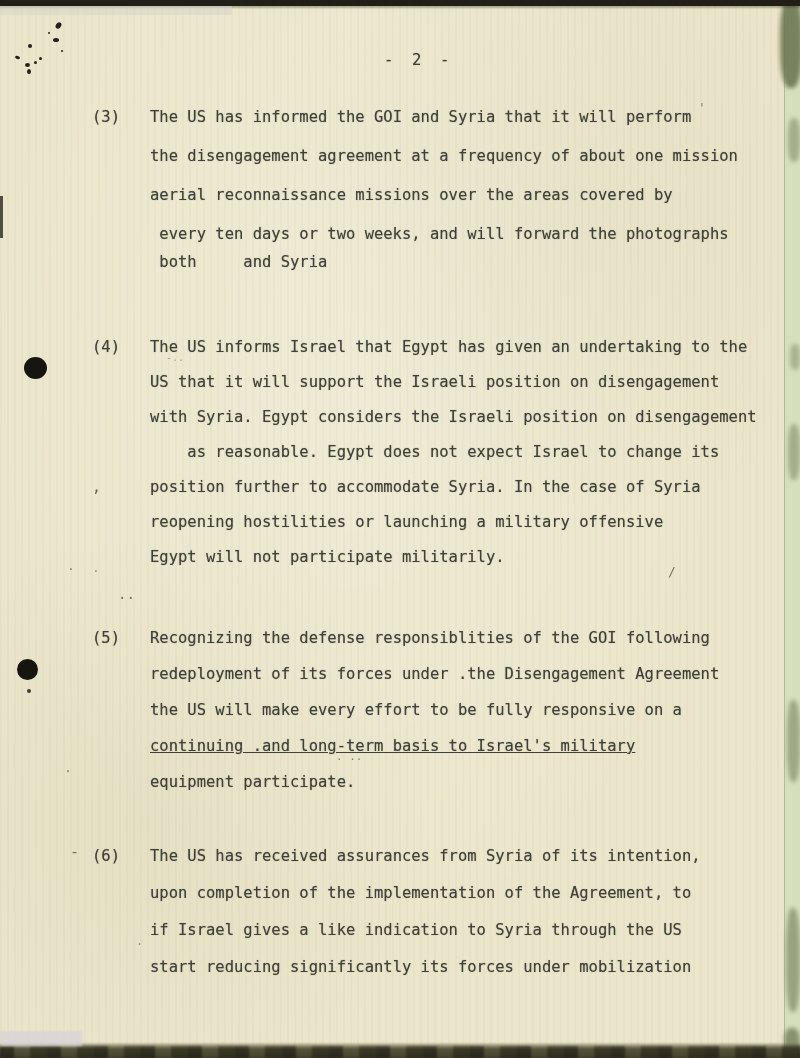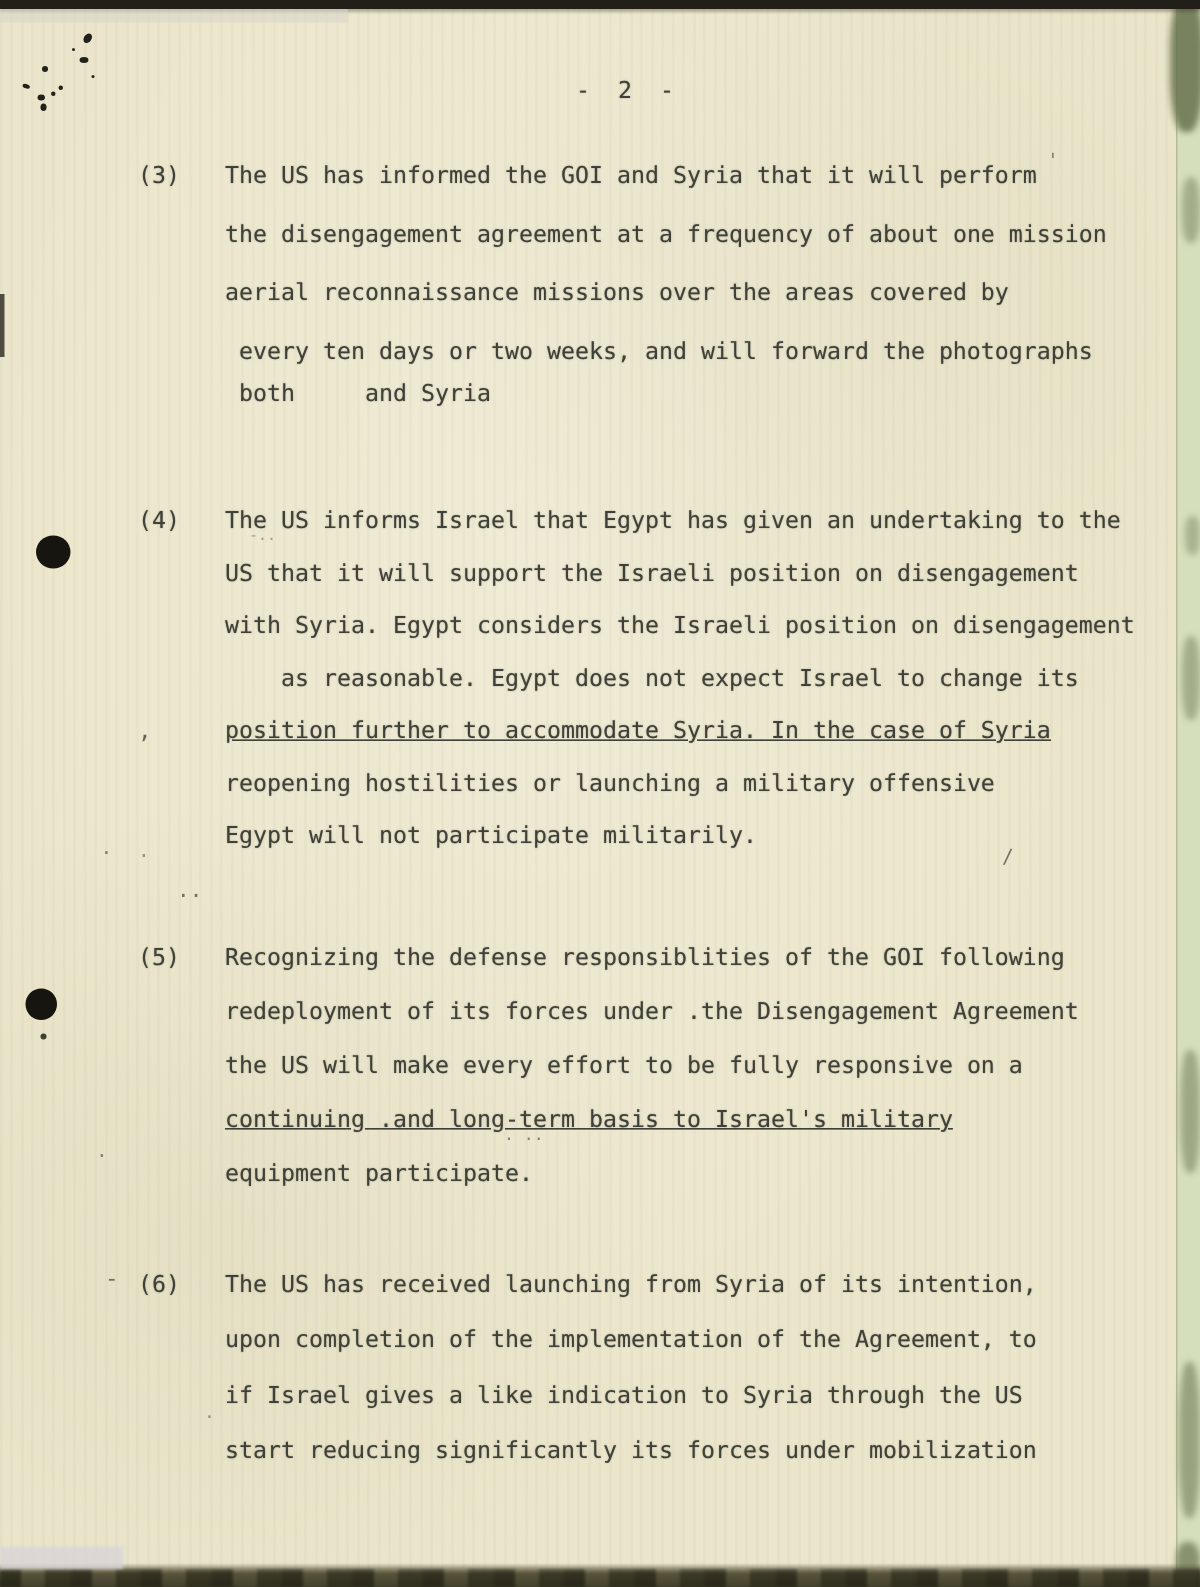--- a/index.html
+++ b/index.html
@@ -101,35 +101,35 @@
         <div class="pline" style="height: 39px; line-height: 39px;">aerial reconnaissance missions over the areas covered by</div>
         <div class="pline" style="height: 39px; line-height: 39px; text-align: center;">every ten days or two weeks, and will forward the photographs</div>
         <div class="pline" style="height: 17px; line-height: 17px;"> both     and Syria</div>
       </div>
       <div class="para" style="top: 330px;">
         <span class="pnum" style="line-height: 35px;">(4)</span>
         <div class="pline" style="height: 35px; line-height: 35px;">The US informs Israel that Egypt has given an undertaking to the</div>
         <div class="pline" style="height: 35px; line-height: 35px;">US that it will support the Israeli position on disengagement</div>
         <div class="pline" style="height: 35px; line-height: 35px;">with Syria. Egypt considers the Israeli position on disengagement</div>
         <div class="pline" style="height: 35px; line-height: 35px; text-align: center;">as reasonable. Egypt does not expect Israel to change its</div>
-        <div class="pline" style="height: 35px; line-height: 35px; text-decoration: underline;">position further to accommodate Syria. In the case of Syria</div>
+        <div class="pline" style="height: 35px; line-height: 35px;">position further to accommodate Syria. In the case of Syria</div>
         <div class="pline" style="height: 35px; line-height: 35px;">reopening hostilities or launching a military offensive</div>
         <div class="pline" style="height: 35px; line-height: 35px;">Egypt will not participate militarily.</div>
       </div>
       <div class="para" style="top: 620px;">
         <span class="pnum" style="line-height: 36px;">(5)</span>
         <div class="pline" style="height: 36px; line-height: 36px;">Recognizing the defense responsiblities of the GOI following</div>
         <div class="pline" style="height: 36px; line-height: 36px;">redeployment of its forces under .the Disengagement Agreement</div>
         <div class="pline" style="height: 36px; line-height: 36px;">the US will make every effort to be fully responsive on a</div>
         <div class="pline" style="height: 36px; line-height: 36px; text-decoration: underline;">continuing .and long-term basis to Israel's military</div>
         <div class="pline" style="height: 36px; line-height: 36px;">equipment participate.</div>
       </div>
       <div class="para" style="top: 838px;">
         <span class="pnum" style="line-height: 37px;">(6)</span>
-        <div class="pline" style="height: 37px; line-height: 37px;">The US has received launching from Syria of its intention,</div>
+        <div class="pline" style="height: 37px; line-height: 37px;">The US has received assurances from Syria of its intention,</div>
         <div class="pline" style="height: 37px; line-height: 37px;">upon completion of the implementation of the Agreement, to</div>
         <div class="pline" style="height: 37px; line-height: 37px;">if Israel gives a like indication to Syria through the US</div>
         <div class="pline" style="height: 37px; line-height: 37px;">start reducing significantly its forces under mobilization</div>
       </div>
     </div>
 
   <div class="punch p1"></div>
   <div class="punch p2"></div>
   <div class="punch p2b"></div>
 

